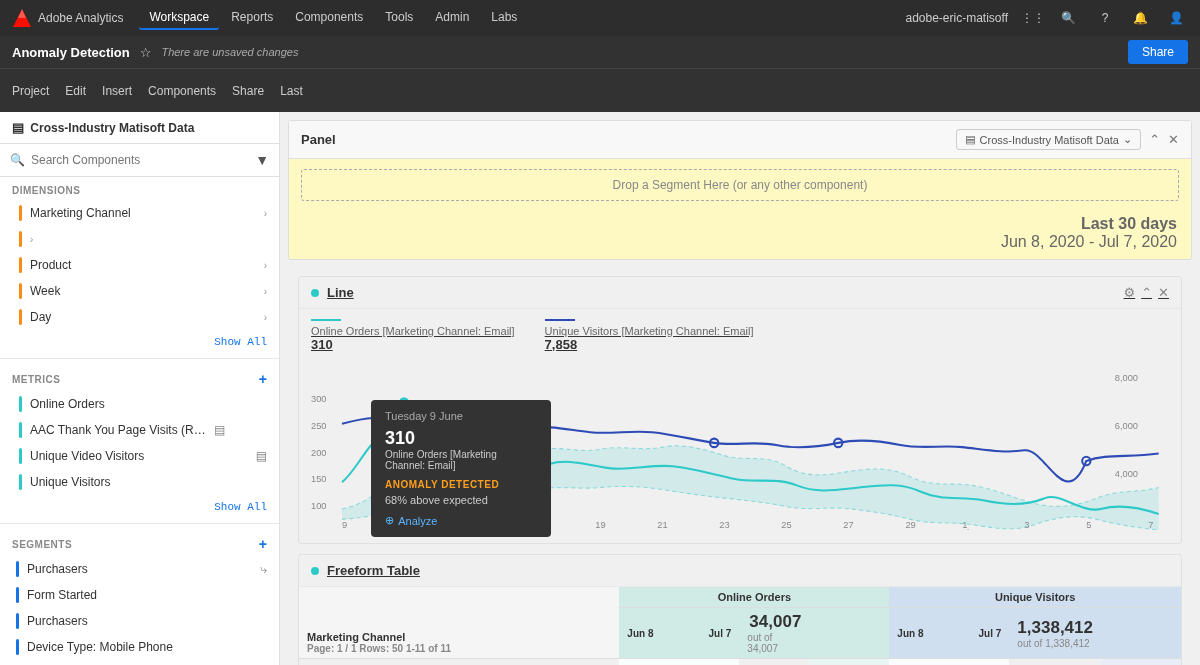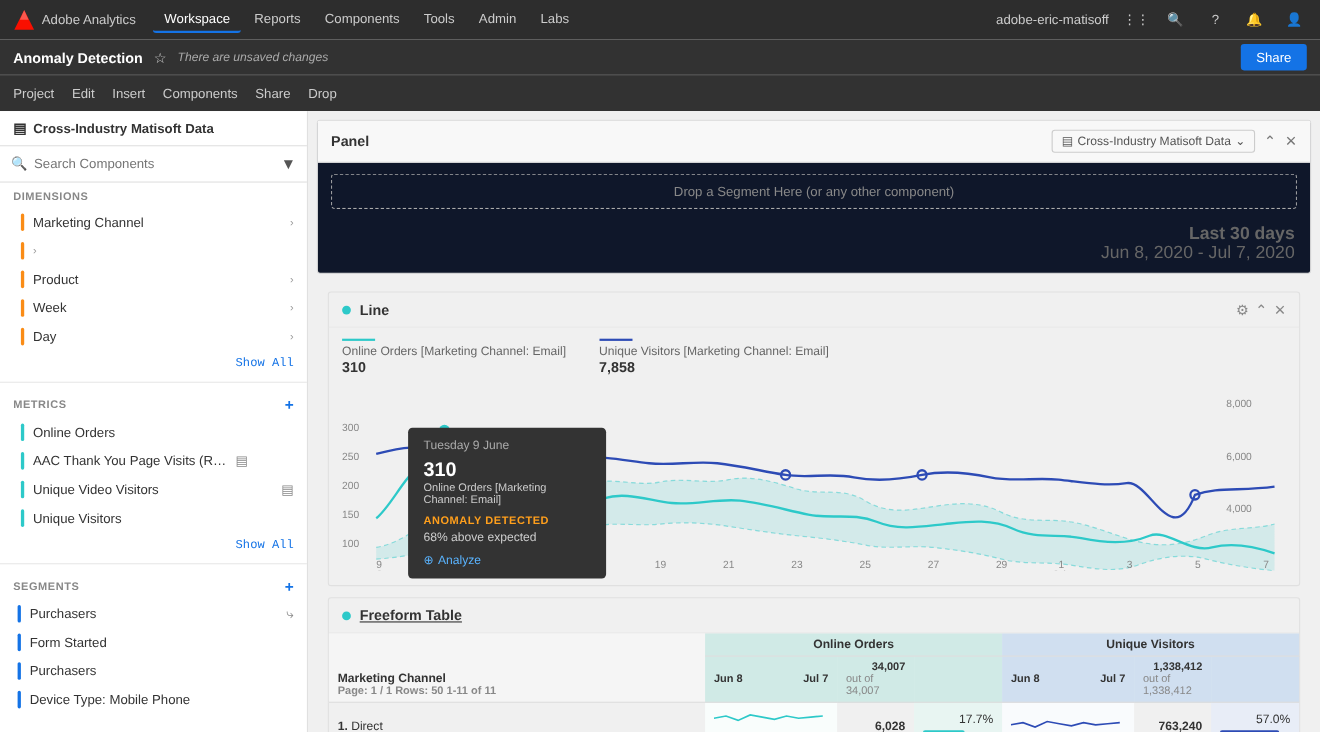--- a/index.html
+++ b/index.html
@@ -40,21 +40,21 @@
       border: none;
       padding: 5px 14px;
       border-radius: 3px;
       font-size: 12px;
       cursor: pointer;
     }
 
     
     .third-nav {
       background: #323232;
-      height: 33px;
+      height: 44px;
       display: flex;
       align-items: center;
       padding: 0 12px;
       gap: 16px;
       border-top: 1px solid #444;
     }
     .third-nav .menu-item { color: #ccc; font-size: 12px; cursor: pointer; }
 
     
     .main-layout { display: flex; height: calc(665px - 96px); }
@@ -143,21 +143,21 @@
       margin-right: 8px;
       flex-shrink: 0;
     }
     .segment-item .seg-name { flex: 1; font-size: 12px; color: #333; }
     .segment-item .seg-icon { color: #888; font-size: 12px; }
 
     
     .right-panel { flex: 1; overflow-y: auto; background: #f0f0f0; padding: 8px; }
 
     .panel-card {
-      background: #0f172a;
+      background: #fef9c3;
       border: 1px solid #ddd;
       border-radius: 3px;
       margin-bottom: 8px;
     }
     .panel-card-header {
       display: flex;
       align-items: center;
       padding: 8px 12px;
       background: #f8f8f8;
       border-bottom: 1px solid #e0e0e0;
@@ -192,20 +192,21 @@
       font-size: 16px;
       color: #666;
     }
     .date-range .range-label { font-weight: 600; }
 
     
     .viz-section {
       border: 1px solid #e0e0e0;
       border-radius: 3px;
       margin: 16px 10px 10px;
+      text-decoration: underline;
     }
     .viz-header {
       display: flex;
       align-items: center;
       padding: 8px 12px;
       border-bottom: 1px solid #e8e8e8;
     }
     .viz-header .viz-dot { width: 8px; height: 8px; border-radius: 50%; background: #2dc9c9; margin-right: 8px; }
     .viz-header .viz-title { font-size: 13px; font-weight: 600; color: #333; flex: 1; }
     .viz-header .viz-ctrl { color: #888; cursor: pointer; font-size: 13px; margin-left: 6px; }
@@ -276,21 +277,21 @@
     .col-pct { text-align: right; width: 50px; color: #666; }
     .col-bar { width: 80px; }
 
     .bar-container { display: flex; align-items: center; height: 14px; }
     .bar-fill { height: 10px; border-radius: 2px; }
 
     .th-group-oo { background: #d4ede8; }
     .th-group-uv { background: #d4e4f0; }
     .page-info { font-size: 10px; color: #888; }
 
-    .total-cell { text-align: right; font-size: 10px; font-weight: 700; }
+    .total-cell { text-align: right; font-size: 17px; font-weight: 700; }
     .total-sub { font-size: 10px; color: #888; font-weight: 400; }
   </style>
 </head>
 <body>
 
 <div class="top-nav">
   <div class="logo">
     <svg width="20" height="20" viewBox="0 0 20 20">
       <polygon points="10,1 19,19 1,19" fill="#fa0f00"></polygon>
       <polygon points="10,1 14,10 6,10" fill="#fff" opacity="0.3"></polygon>
@@ -322,21 +323,21 @@
   <div class="spacer"></div>
   <button class="share-btn">Share</button>
 </div>
 
 <div class="third-nav">
   <span class="menu-item">Project</span>
   <span class="menu-item">Edit</span>
   <span class="menu-item">Insert</span>
   <span class="menu-item">Components</span>
   <span class="menu-item">Share</span>
-  <span class="menu-item">Drop</span>
+  <span class="menu-item">Last</span>
 </div>
 
 <div class="main-layout">
 
   <div class="sidebar">
     <div class="sidebar-header">
       <span style="font-size:13px;">▤</span>
       <span>Cross-Industry Matisoft Data</span>
     </div>
     <div class="search-bar">

